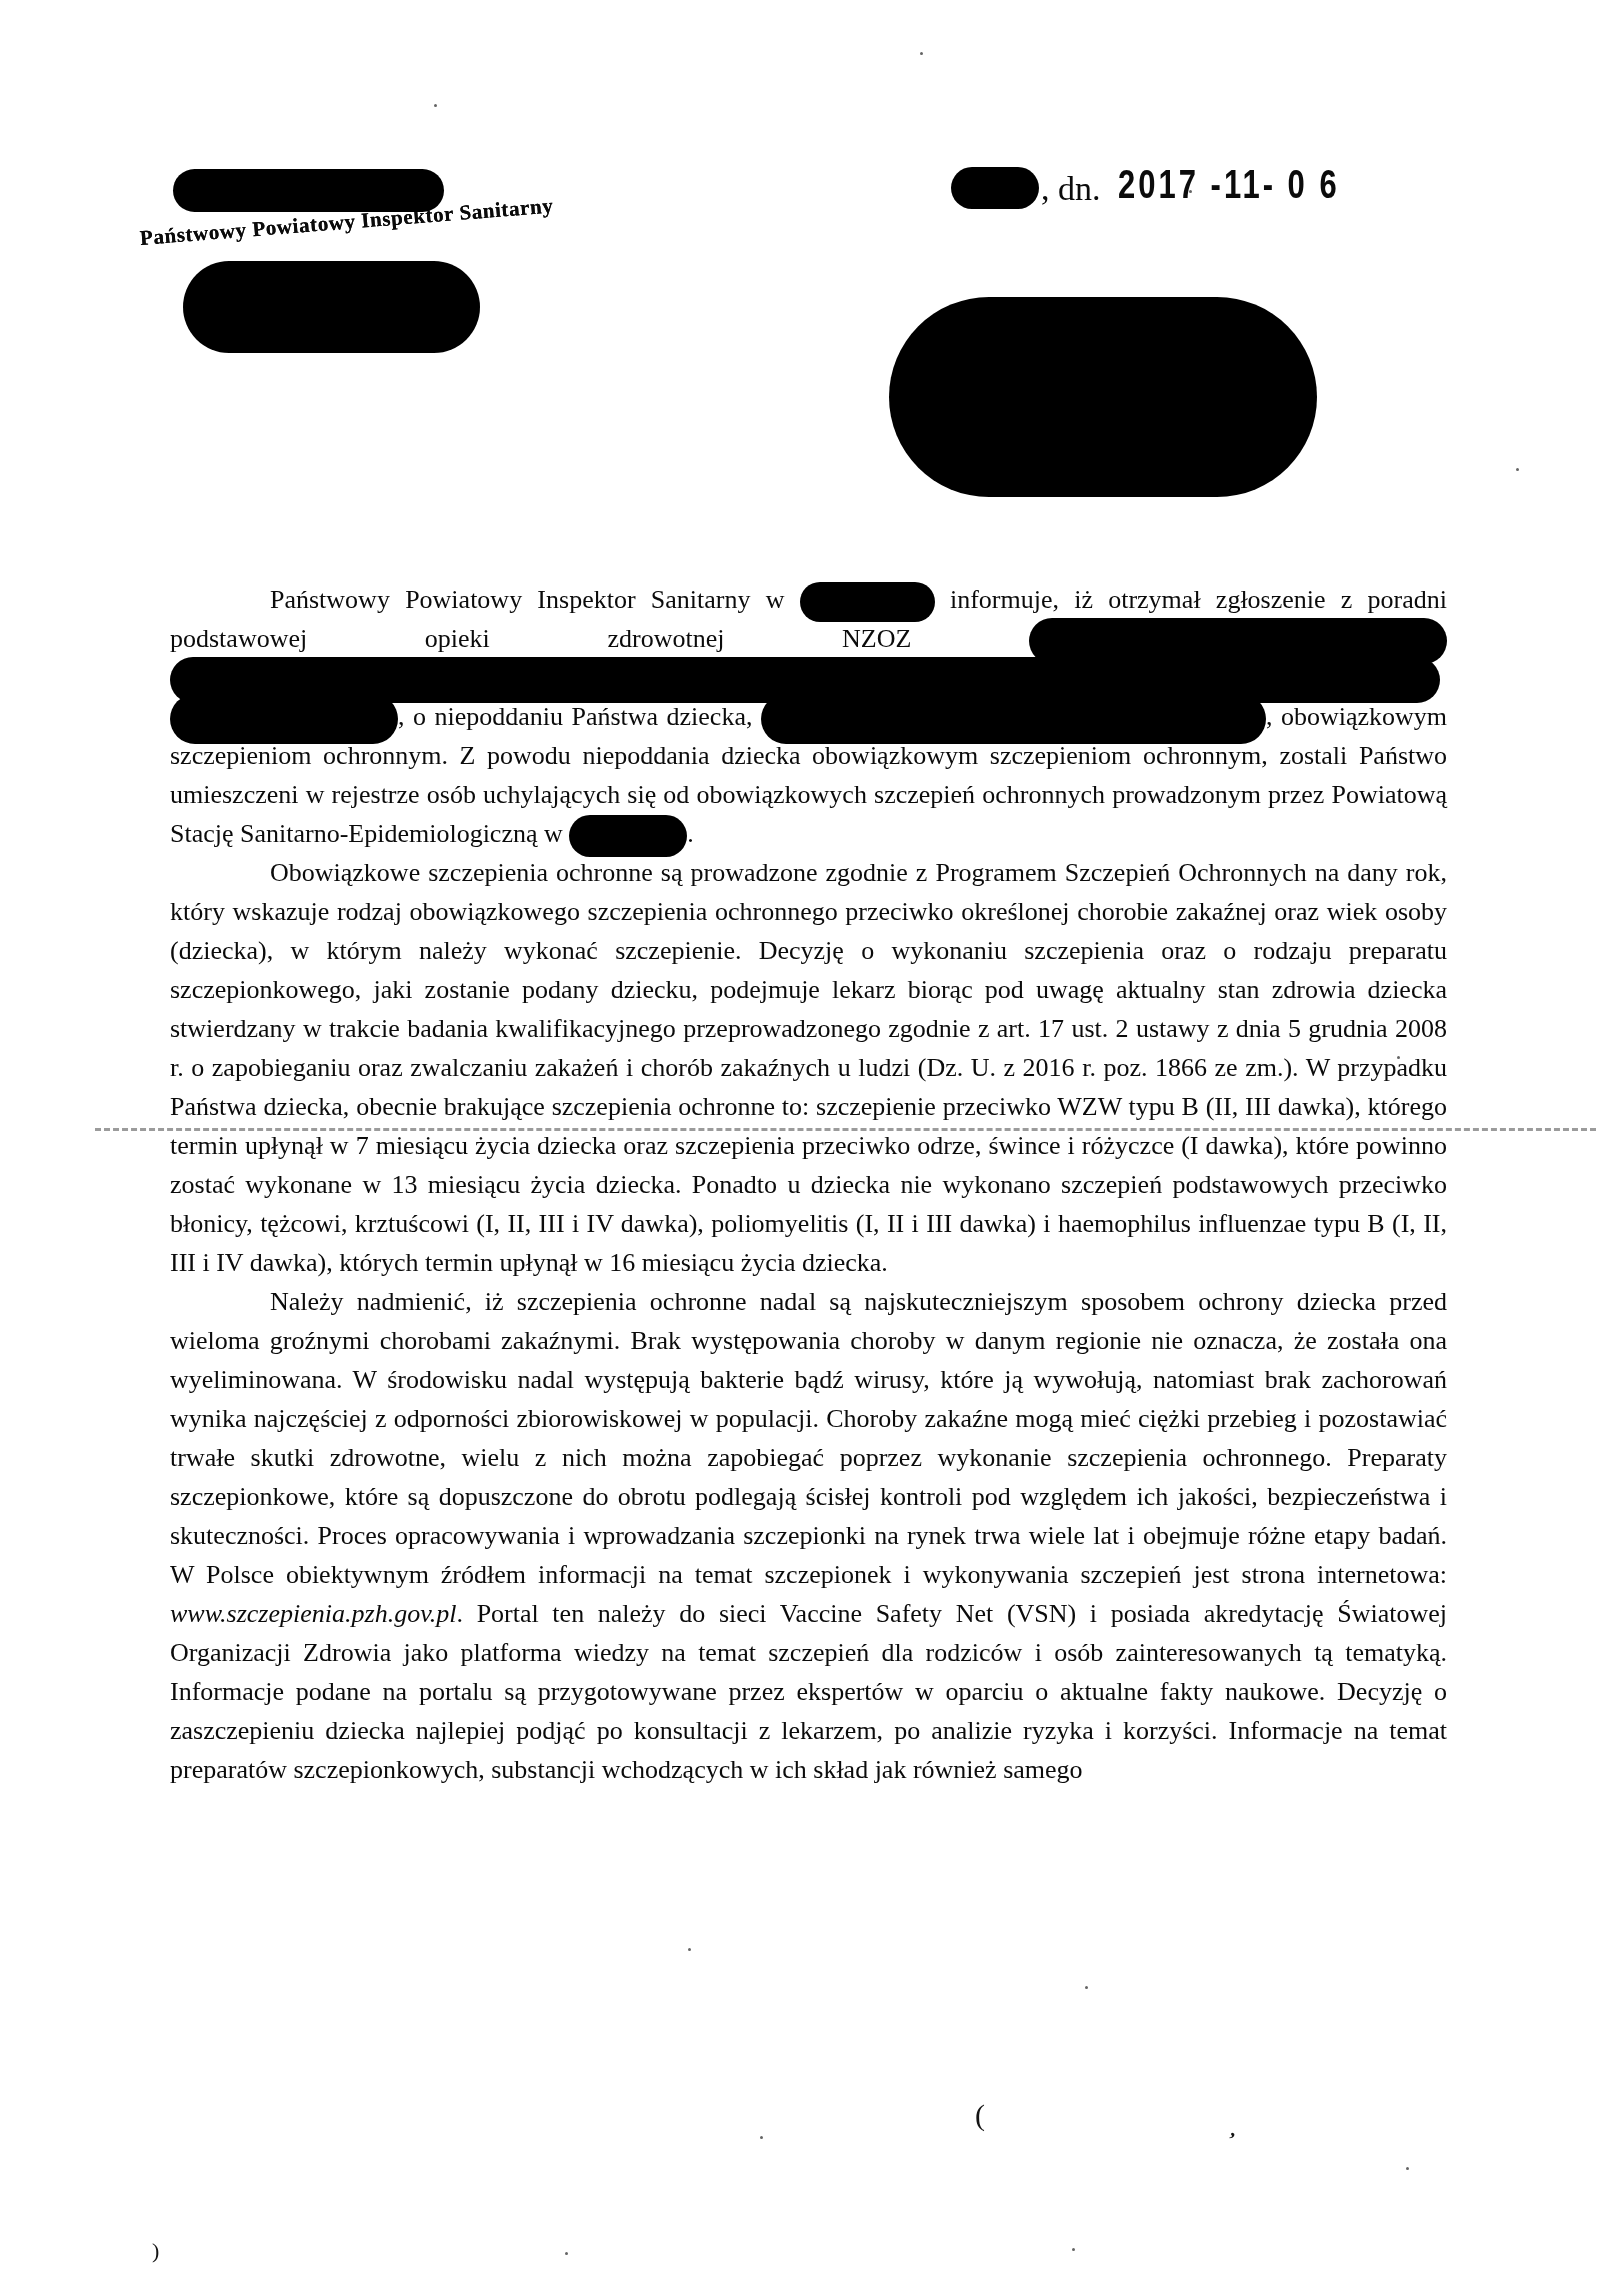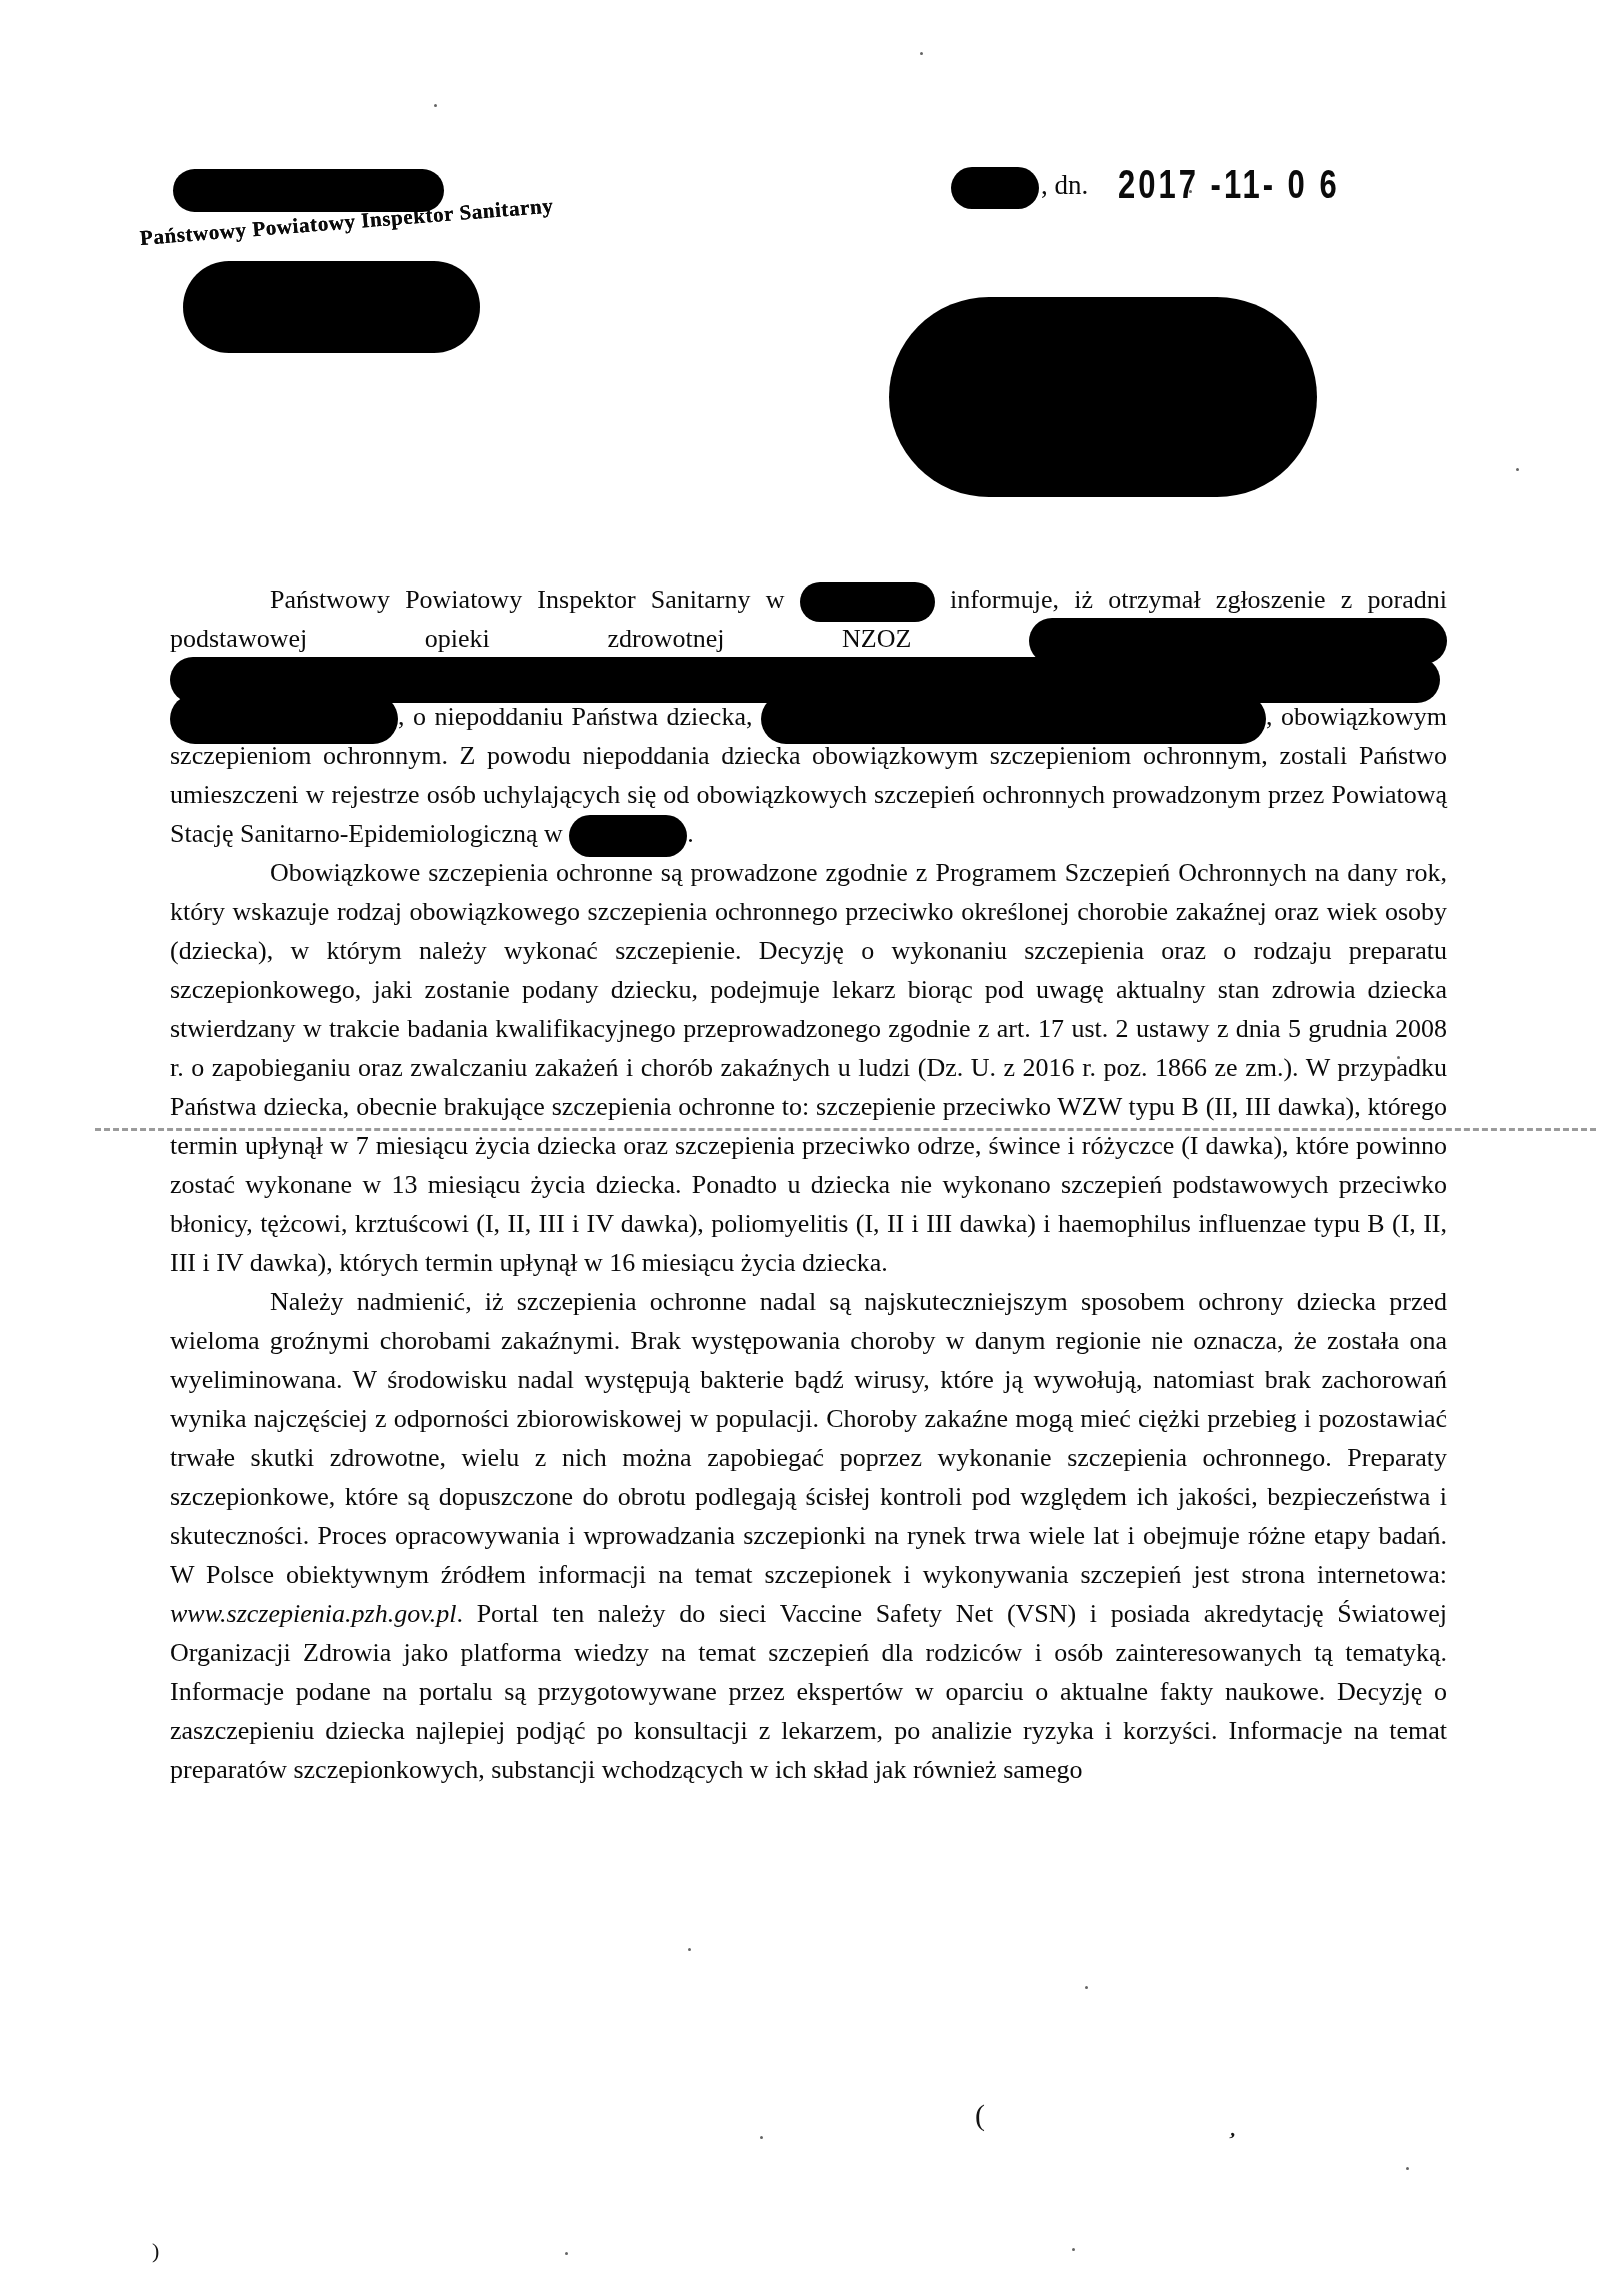--- a/index.html
+++ b/index.html
@@ -19,21 +19,21 @@
   #r-city       { left:951px; top:167px;  width:88px;  height:42px; }
   #r-addr-blob  { left:889px; top:297px;  width:428px; height:200px; border-radius:100px; }
 
   
   .stamp-issuer {
     position:absolute; left:140px; top:226px; z-index:2;
     font-weight:700; font-size:21px; letter-spacing:.6px; white-space:nowrap;
     transform:rotate(-4.5deg); transform-origin:left center;
     text-shadow:0 0 .6px var(--ink);
   }
-  .date-prefix { position:absolute; left:1041px; top:170px; font-size:27px; z-index:2; }
+  .date-prefix { position:absolute; left:1041px; top:170px; font-size:34px; z-index:2; }
   .date-stamp  {
     position:absolute; left:1118px; top:161px; z-index:2;
     font-family:"Liberation Sans", sans-serif; font-weight:700;
     font-size:31px; letter-spacing:3px; white-space:nowrap;
     transform:scaleY(1.32); transform-origin:top left;
   }
 
   
   .body-block {
     position:absolute; left:170px; top:580px; width:1277px; z-index:2;

